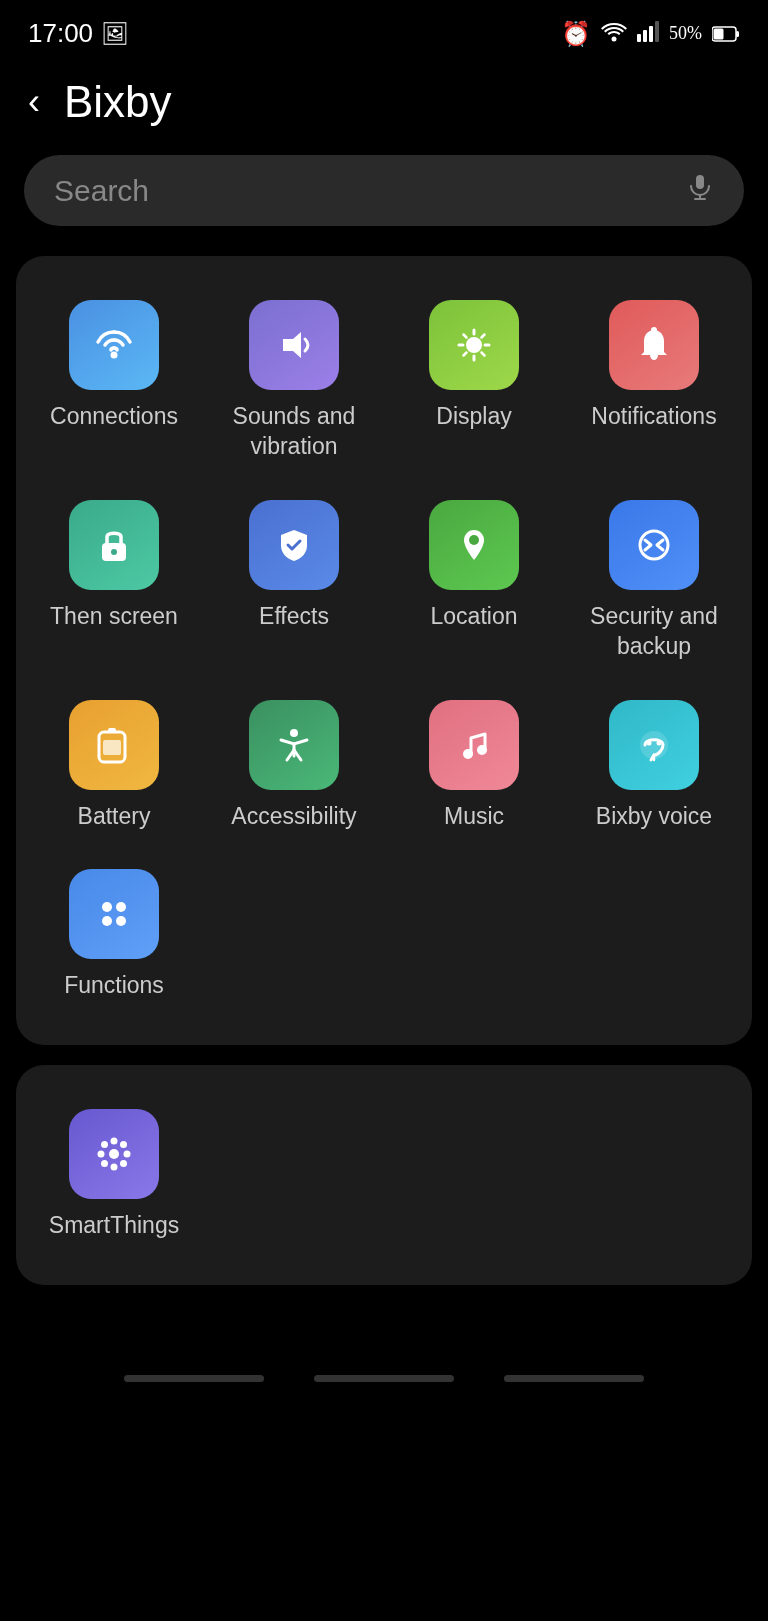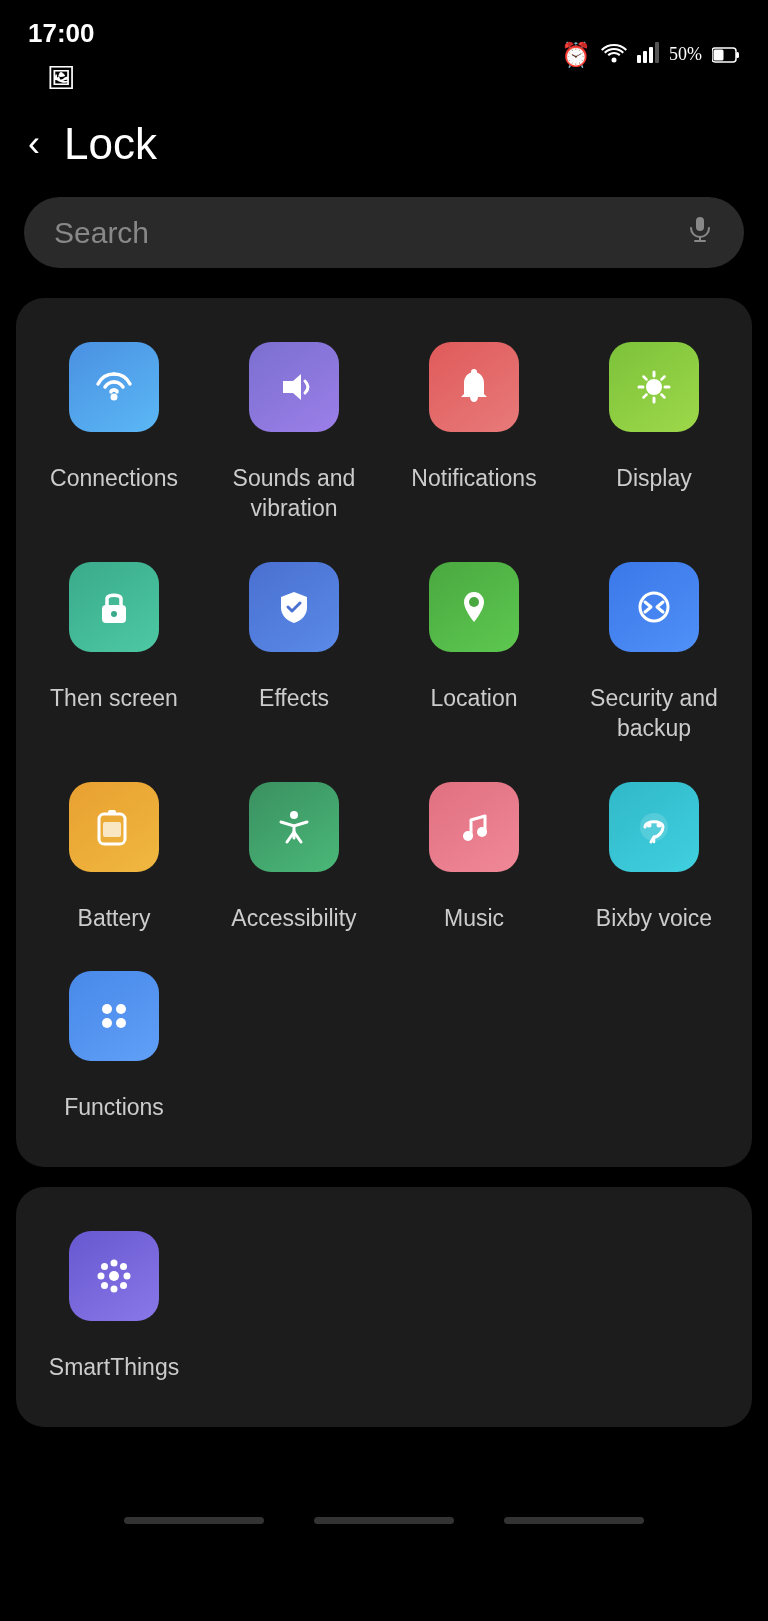--- a/index.html
+++ b/index.html
@@ -14,24 +14,23 @@
     }
     .status-bar {
       display: flex;
       justify-content: space-between;
       align-items: center;
       padding: 18px 28px 10px 28px;
     }
     .status-left {
       display: flex;
       align-items: center;
-      gap: 16px;
+      gap: 8px;
       font-size: 26px;
-      font-weight: 700;
-      flex-direction: column;
+      font-weight: 400;
     }
     .status-right {
       display: flex;
       align-items: center;
       gap: 10px;
       font-size: 24px;
     }
     .header {
       display: flex;
       align-items: center;
@@ -77,21 +76,20 @@
       display: grid;
       grid-template-columns: repeat(4, 1fr);
       gap: 10px 4px;
     }
     .grid-item {
       display: flex;
       flex-direction: column;
       align-items: center;
       padding: 14px 6px;
       cursor: pointer;
-      gap: 20px;
     }
     .icon-wrap {
       width: 90px;
       height: 90px;
       border-radius: 22px;
       display: flex;
       align-items: center;
       justify-content: center;
       margin-bottom: 12px;
       font-size: 42px;
@@ -151,21 +149,21 @@
         <rect x="0" y="1" width="24" height="14" rx="3" stroke="white" stroke-width="1.5"></rect>
         <rect x="24" y="5" width="3" height="6" rx="1.5" fill="white"></rect>
         <rect x="1.5" y="2.5" width="10" height="11" rx="1.5" fill="white"></rect>
       </svg>
     </span>
   </div>
 </div>
 
 <div class="header">
   <span class="back-btn">‹</span>
-  <span class="header-title">Lock</span>
+  <span class="header-title">Bixby</span>
 </div>
 
 <div class="search-bar">
   <span class="search-text">Search</span>
   <span class="search-mic">
     <svg width="28" height="28" viewBox="0 0 28 28" fill="#888">
       <rect x="10" y="2" width="8" height="14" rx="4"></rect>
       <path d="M5 13c0 5 4 9 9 9s9-4 9-9" stroke="#888" stroke-width="2" fill="none" stroke-linecap="round"></path>
       <line x1="14" y1="22" x2="14" y2="26" stroke="#888" stroke-width="2" stroke-linecap="round"></line>
       <line x1="9" y1="26" x2="19" y2="26" stroke="#888" stroke-width="2" stroke-linecap="round"></line>
@@ -192,46 +190,46 @@
       <div class="grid-item">
         <div class="icon-wrap ic-sounds">
           <svg width="46" height="46" viewBox="0 0 46 46" fill="none">
     <polygon points="12,17 22,17 30,10 30,36 22,29 12,29" fill="white"></polygon>
     <path d="M34 17 Q40 23 34 29" stroke="white" stroke-width="3" fill="none" stroke-linecap="round"></path>
   </svg>
         </div>
         <span class="item-label">Sounds and vibration</span>
       </div>
       <div class="grid-item">
-        <div class="icon-wrap ic-notifications">
-          <svg width="46" height="46" viewBox="0 0 46 46" fill="none">
-    <path d="M23 8 C17 8 13 13 13 19 L13 30 L10 33 L36 33 L33 30 L33 19 C33 13 29 8 23 8Z" fill="white"></path>
-    <path d="M19 33 C19 36 21 38 23 38 C25 38 27 36 27 33" fill="white"></path>
-    <circle cx="23" cy="8" r="3" fill="white"></circle>
-  </svg>
-        </div>
-        <span class="item-label">Notifications</span>
-      </div>
-      <div class="grid-item">
         <div class="icon-wrap ic-display">
           <svg width="46" height="46" viewBox="0 0 46 46" fill="none">
     <circle cx="23" cy="23" r="8" fill="white"></circle>
     <line x1="23" y1="8" x2="23" y2="12" stroke="white" stroke-width="3" stroke-linecap="round"></line>
     <line x1="23" y1="34" x2="23" y2="38" stroke="white" stroke-width="3" stroke-linecap="round"></line>
     <line x1="8" y1="23" x2="12" y2="23" stroke="white" stroke-width="3" stroke-linecap="round"></line>
     <line x1="34" y1="23" x2="38" y2="23" stroke="white" stroke-width="3" stroke-linecap="round"></line>
     <line x1="12.5" y1="12.5" x2="15.5" y2="15.5" stroke="white" stroke-width="2.5" stroke-linecap="round"></line>
     <line x1="30.5" y1="30.5" x2="33.5" y2="33.5" stroke="white" stroke-width="2.5" stroke-linecap="round"></line>
     <line x1="33.5" y1="12.5" x2="30.5" y2="15.5" stroke="white" stroke-width="2.5" stroke-linecap="round"></line>
     <line x1="15.5" y1="30.5" x2="12.5" y2="33.5" stroke="white" stroke-width="2.5" stroke-linecap="round"></line>
   </svg>
         </div>
         <span class="item-label">Display</span>
       </div>
       <div class="grid-item">
+        <div class="icon-wrap ic-notifications">
+          <svg width="46" height="46" viewBox="0 0 46 46" fill="none">
+    <path d="M23 8 C17 8 13 13 13 19 L13 30 L10 33 L36 33 L33 30 L33 19 C33 13 29 8 23 8Z" fill="white"></path>
+    <path d="M19 33 C19 36 21 38 23 38 C25 38 27 36 27 33" fill="white"></path>
+    <circle cx="23" cy="8" r="3" fill="white"></circle>
+  </svg>
+        </div>
+        <span class="item-label">Notifications</span>
+      </div>
+      <div class="grid-item">
         <div class="icon-wrap ic-lockscreen">
           <svg width="46" height="46" viewBox="0 0 46 46" fill="none">
     <rect x="11" y="21" width="24" height="18" rx="4" fill="white"></rect>
     <path d="M16 21 L16 15 C16 10 30 10 30 15 L30 21" stroke="white" stroke-width="3.5" fill="none" stroke-linecap="round"></path>
     <circle cx="23" cy="30" r="3" fill="#3aaa8a"></circle>
   </svg>
         </div>
         <span class="item-label">Then screen</span>
       </div>
       <div class="grid-item">

